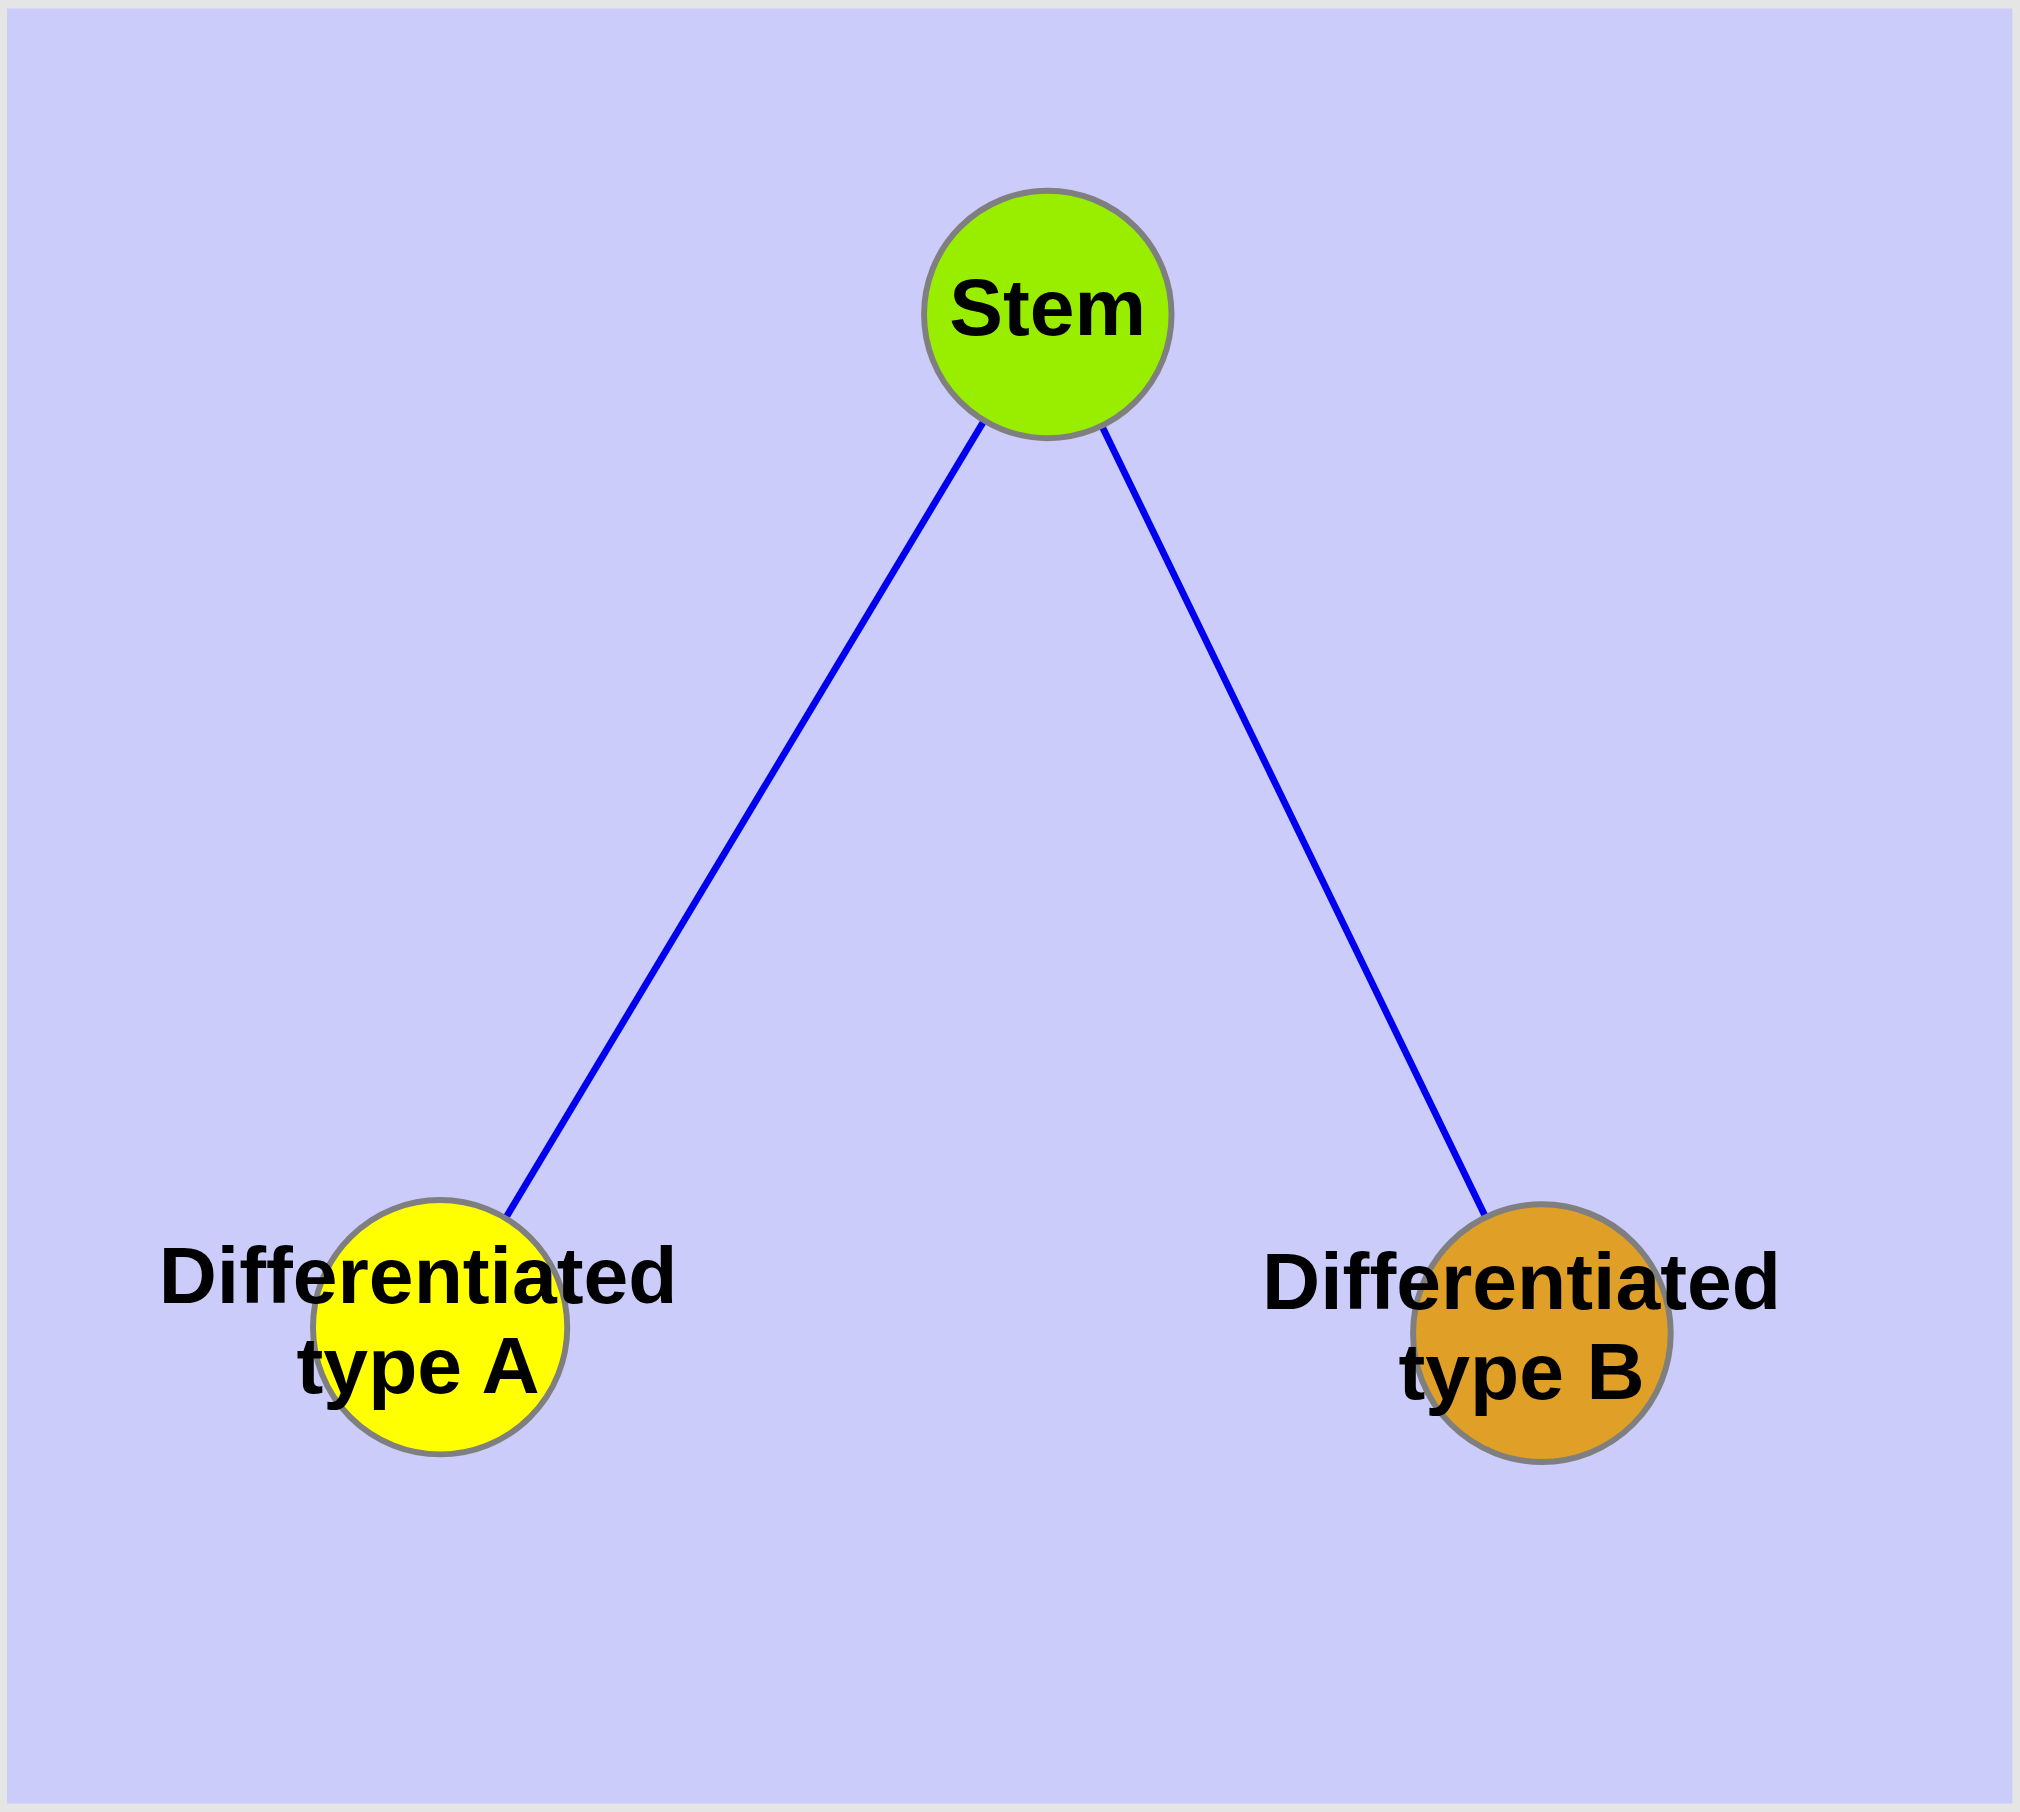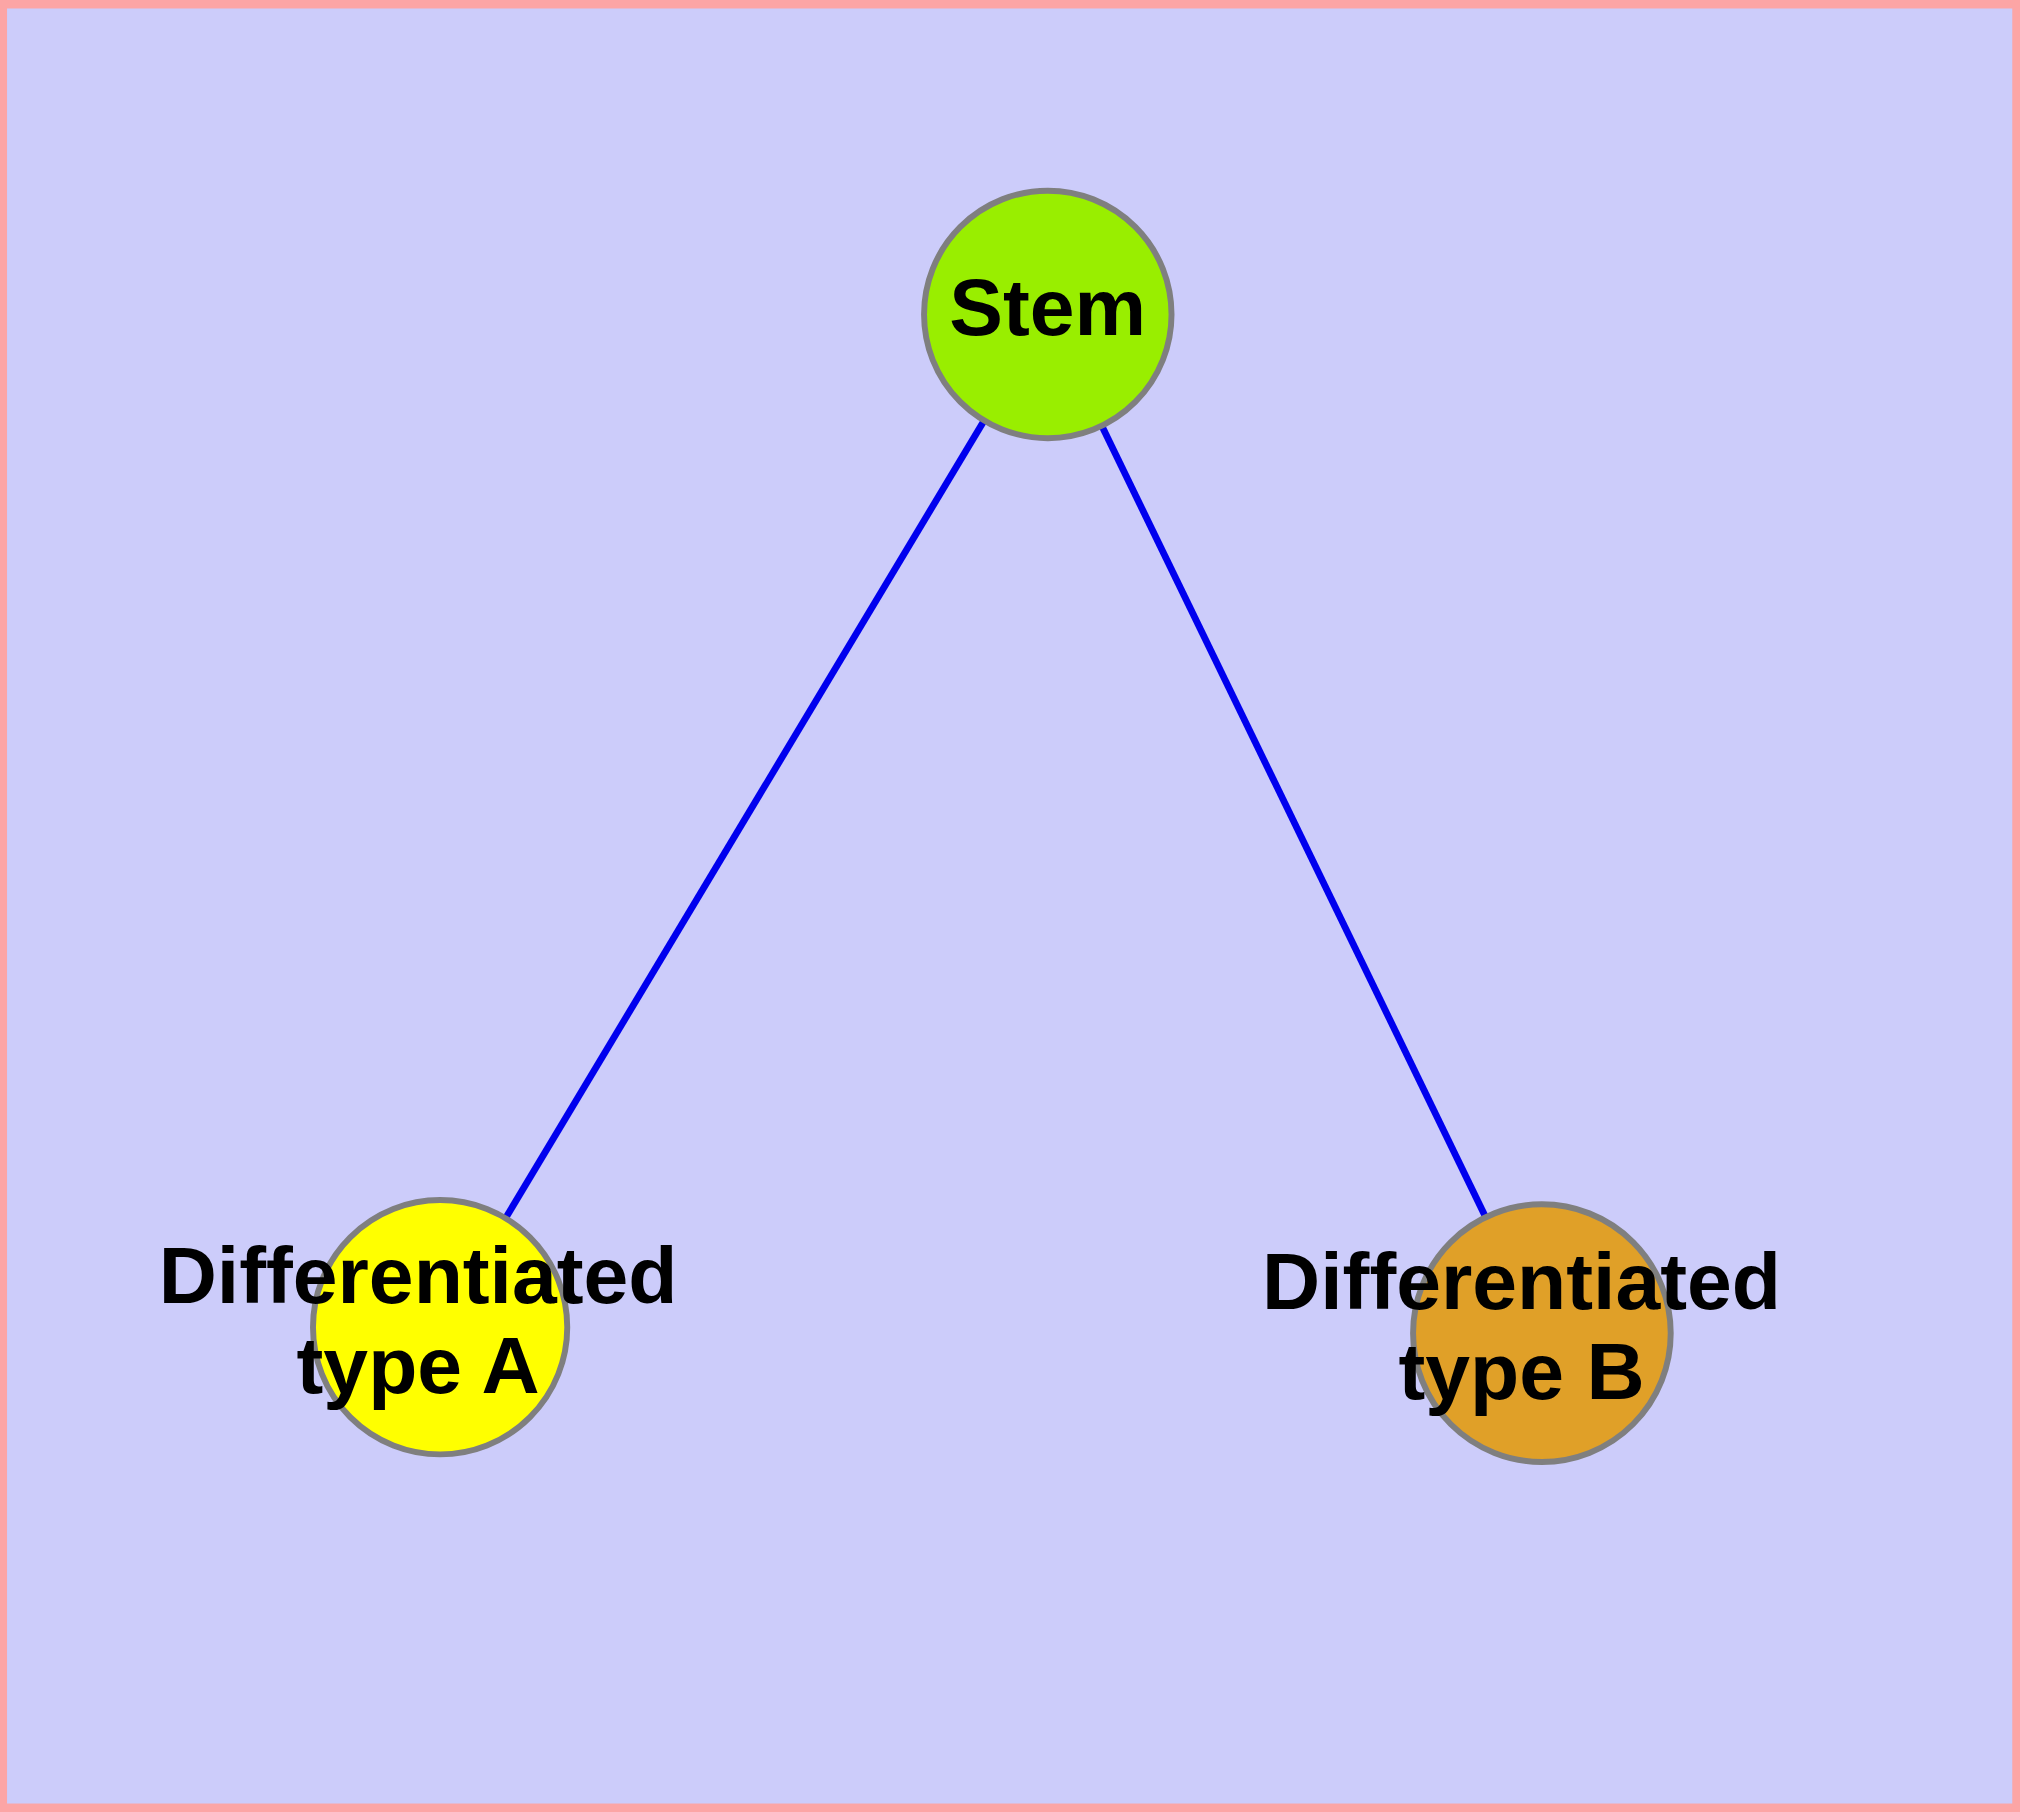--- a/index.html
+++ b/index.html
@@ -4,21 +4,21 @@
 <style>
   html, body {
     margin: 0;
     padding: 0;
     background: #ffffff;
   }
   #canvas {
     position: relative;
     width: 2021px;
     height: 1812px;
-    background: #fca5a5;
+    background: #e5e5e5;
     overflow: hidden;
     font-family: "Liberation Sans", sans-serif;
   }
   #graph-svg {
     position: absolute;
     left: 0;
     top: 0;
     width: 2021px;
     height: 1812px;
     display: block;

